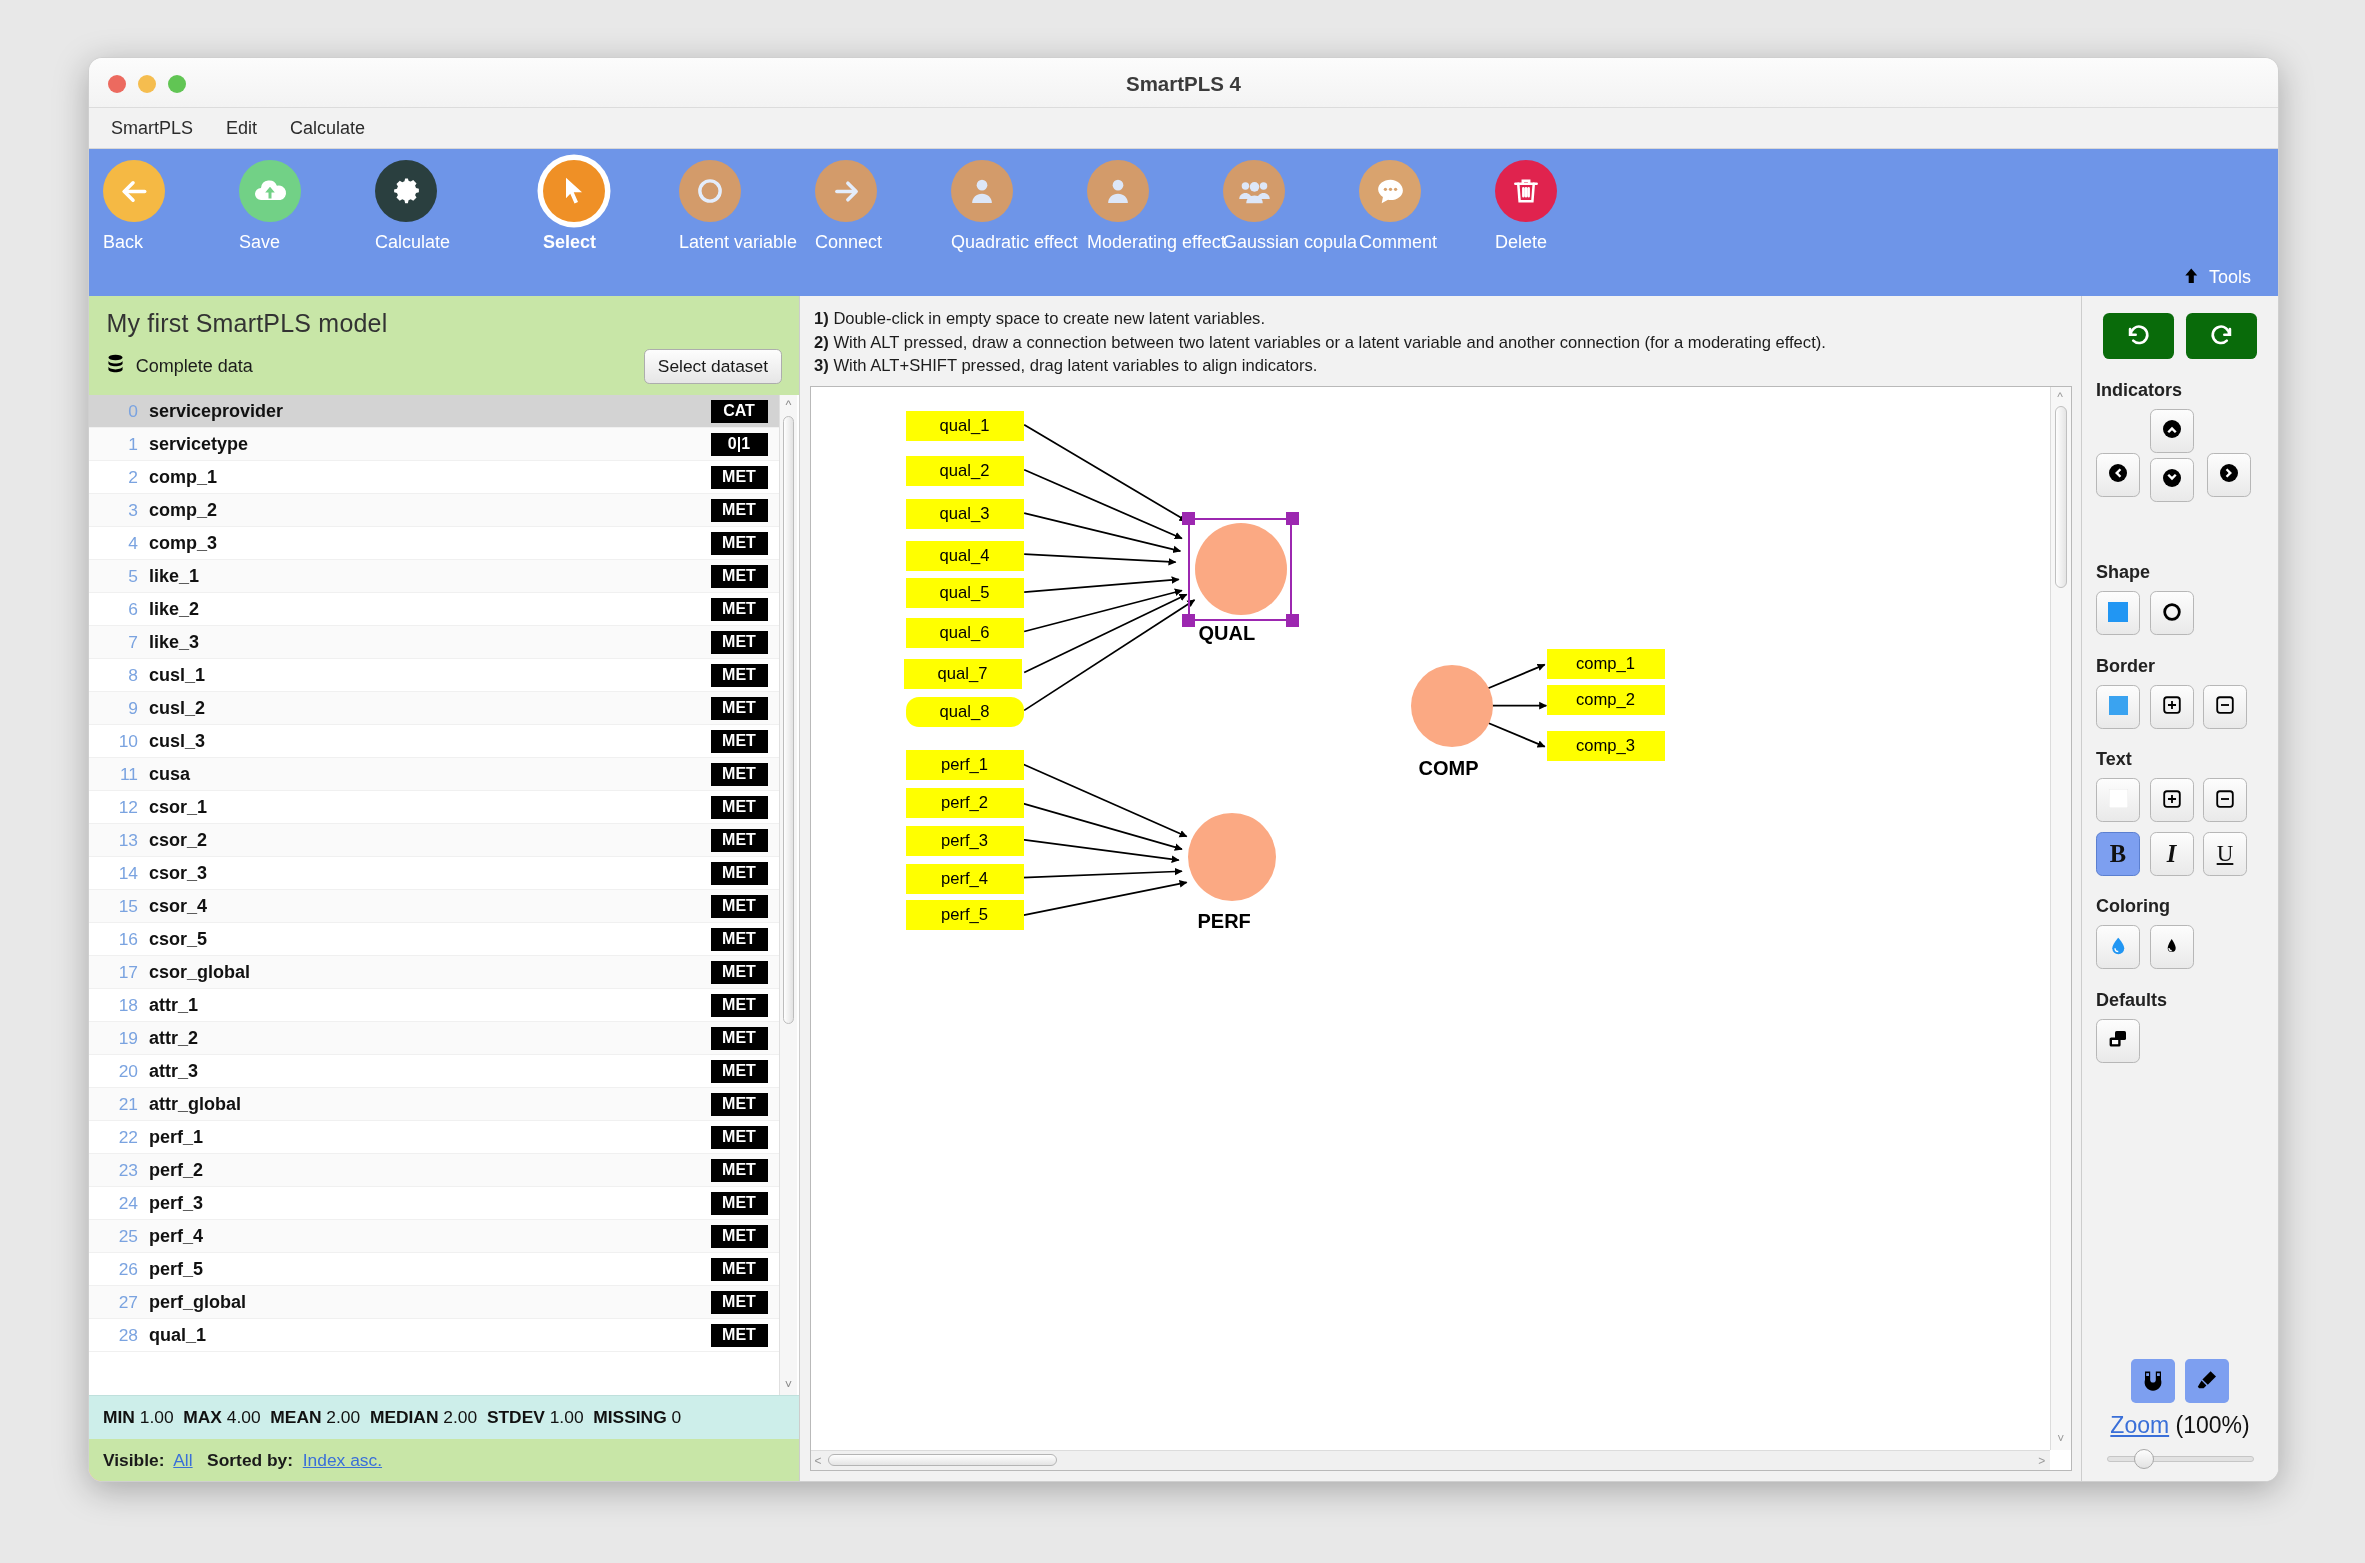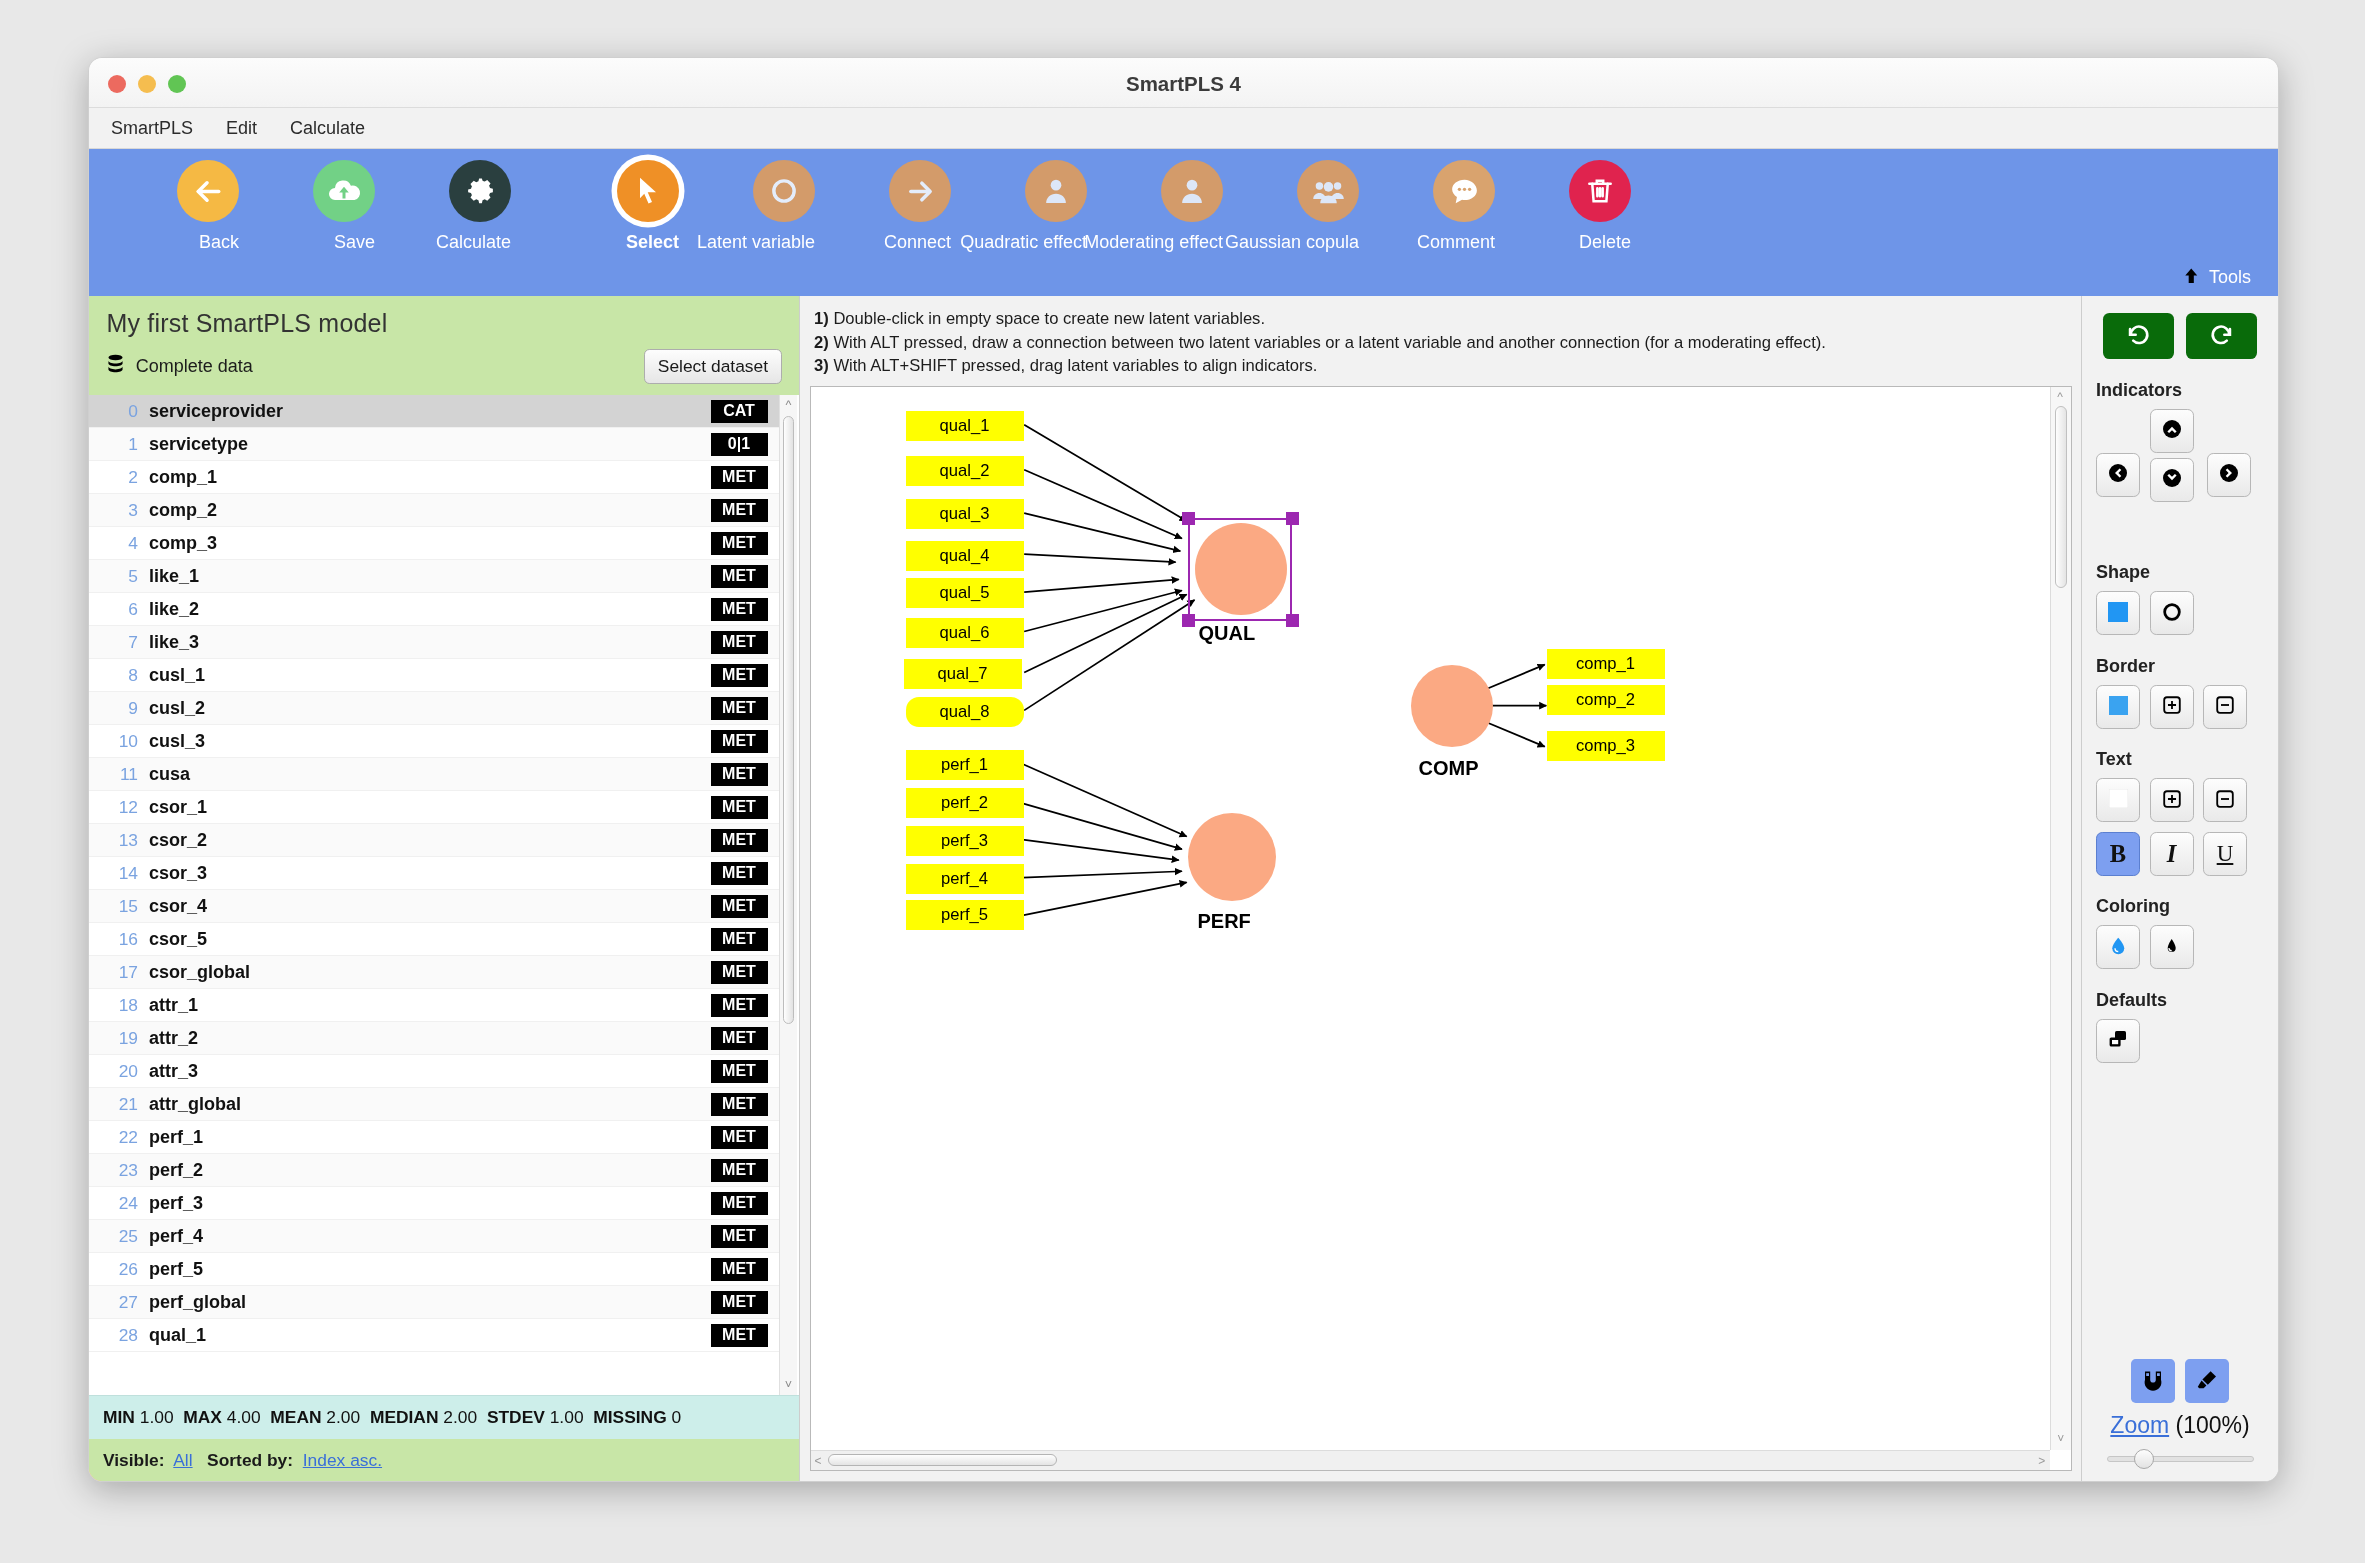--- a/index.html
+++ b/index.html
@@ -49,21 +49,21 @@
   #ribbon {
     position: relative;
     height: 147px;
     background: #6e95e8;
     display: flex; align-items: flex-start;
     padding-top: 11px;
   }
   .rb-group { display: flex; }
   .rb-btn {
     width: 136px;
-    display: flex; flex-direction: column; align-items: flex-end;
+    display: flex; flex-direction: column; align-items: flex-start;
     cursor: pointer;
   }
   .rb-circle {
     width: 62px; height: 62px; border-radius: 50%;
     display: flex; align-items: center; justify-content: center;
   }
   .rb-circle svg { display: block; }
   .rb-label {
     margin-top: 9.5px;
     font-size: 18px; color: #ffffff;

